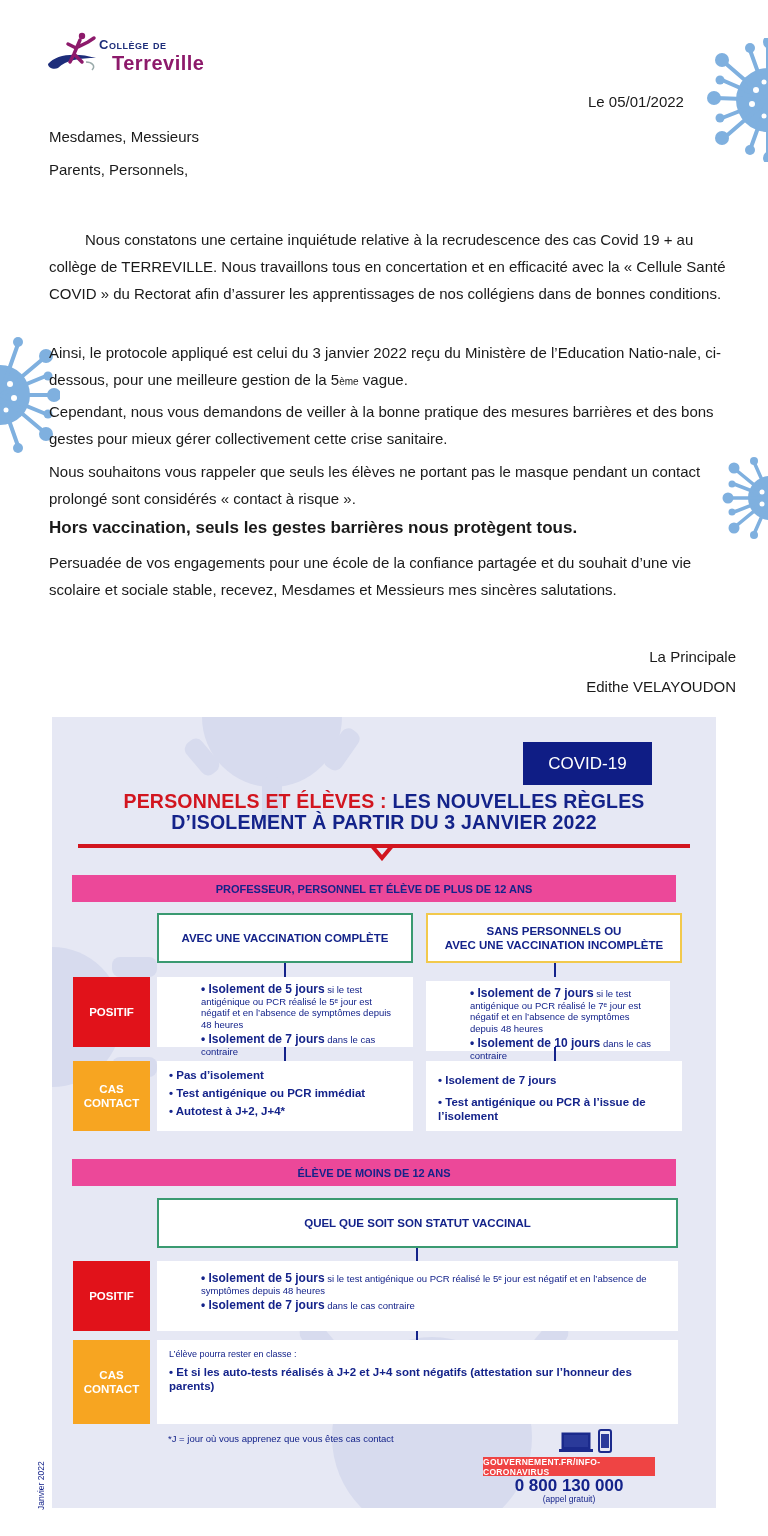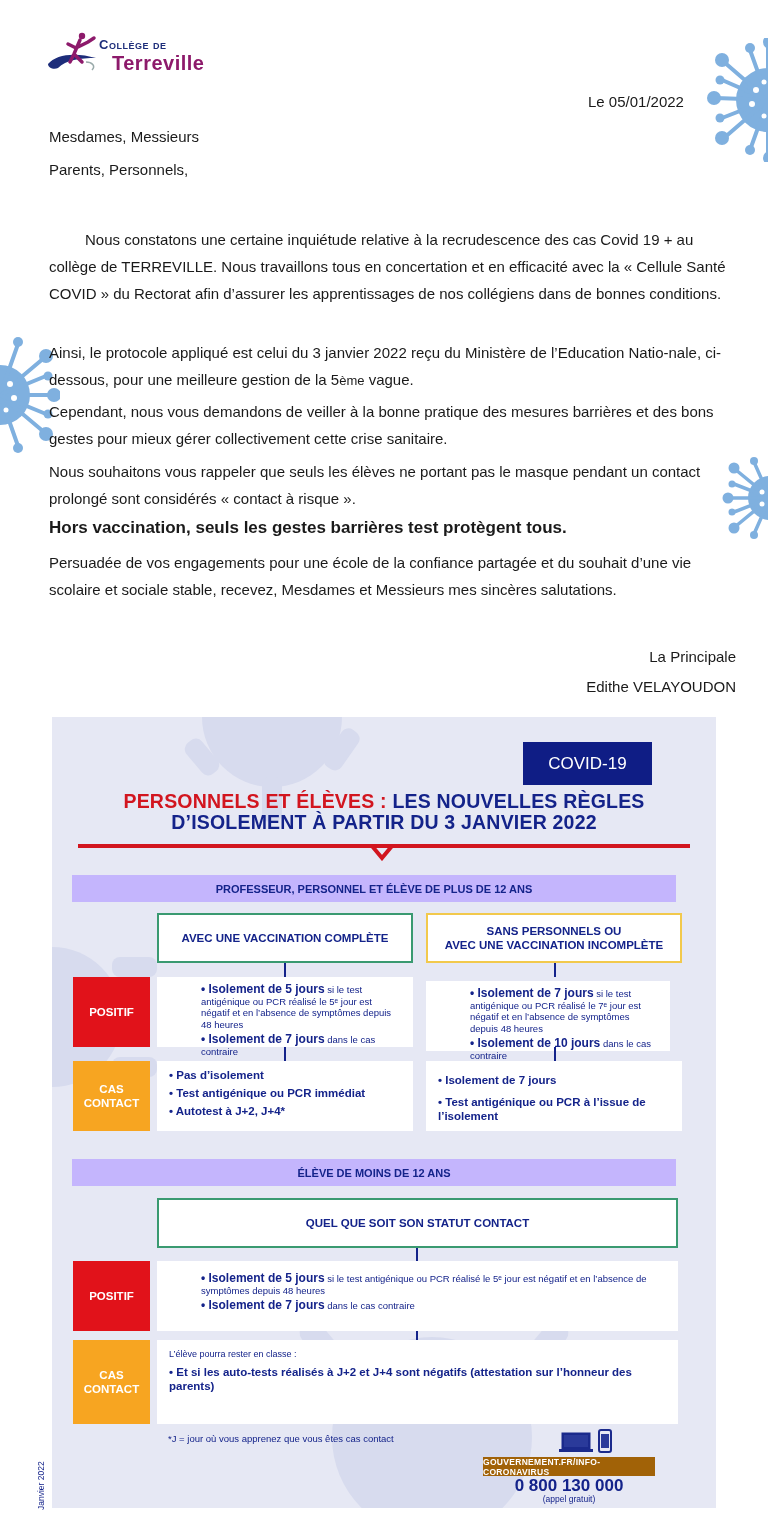--- a/index.html
+++ b/index.html
@@ -11,54 +11,54 @@
   .logo svg { position: absolute; left: 0; top: 0; }
   .logo .line1 { position: absolute; left: 53px; top: 9px; font-size: 13px; font-weight: bold; color: #1d2d7a; letter-spacing: 0.5px; font-variant: small-caps; }
   .logo .line2 { position: absolute; left: 66px; top: 24px; font-size: 20px; font-weight: bold; color: #8d1a6b; letter-spacing: 0.5px; }
 
   .virus { position: absolute; }
 
   .date { position: absolute; left: 588px; top: 93px; font-size: 15px; }
   .salute { position: absolute; left: 49px; font-size: 15px; }
   .p { position: absolute; left: 49px; width: 690px; font-size: 15px; line-height: 27px; color: #1a1a1a; }
   .p.indent { text-indent: 36px; }
-  .p sup { font-size: 13px; vertical-align: baseline; }
+  .p sup { font-size: 10px; vertical-align: baseline; }
   .bold-line { position: absolute; left: 49px; top: 518px; font-size: 17px; font-weight: bold; }
   .sign { position: absolute; right: 32px; text-align: right; font-size: 15px; }
 
   
   .info { position: absolute; left: 52px; top: 717px; width: 664px; height: 791px; background: #e6e8f4; overflow: hidden; }
   .info .bgvirus { position: absolute; fill: #d7dbee; }
   .covid-tag { position: absolute; left: 471px; top: 25px; width: 129px; height: 43px; background: #0f1d85; color: #fff; font-size: 17px; display: flex; align-items: center; justify-content: center; }
   .title { position: absolute; left: 0; top: 74px; width: 664px; text-align: center; font-weight: bold; font-size: 19.5px; line-height: 21px; color: #14238a; letter-spacing: 0.2px; }
   .title .red { color: #d2151f; }
   .redline { position: absolute; left: 26px; top: 127px; width: 612px; height: 4px; background: #d2151f; }
   .redv { position: absolute; left: 318px; top: 128px; }
 
-  .band { position: absolute; left: 20px; width: 604px; height: 27px; background: #c4b5fd; color: #14238a; font-weight: bold; font-size: 11px; display: flex; align-items: center; justify-content: center; }
+  .band { position: absolute; left: 20px; width: 604px; height: 27px; background: #ec4899; color: #14238a; font-weight: bold; font-size: 11px; display: flex; align-items: center; justify-content: center; }
 
   .head-box { position: absolute; background: #fff; color: #14238a; font-weight: bold; font-size: 11.5px; display: flex; align-items: center; justify-content: center; text-align: center; line-height: 14px; }
   .head-green { border: 2px solid #3a9a71; }
   .head-yellow { border: 2px solid #f2c94c; }
 
   .vline { position: absolute; width: 2px; background: #14238a; }
 
   .label { position: absolute; left: 21px; width: 77px; color: #fff; font-weight: bold; font-size: 11.5px; display: flex; align-items: center; justify-content: center; text-align: center; line-height: 14px; }
   .lbl-red { background: #e1121a; }
   .lbl-orange { background: #f7a521; }
 
   .cell { position: absolute; background: #fff; color: #14238a; font-size: 9.5px; line-height: 11.5px; padding: 7px 12px; }
   .cell .item { margin-bottom: 4px; margin-left: 32px; }
   .cell b { font-size: 12px; }
   .cell .big { font-size: 11.5px; font-weight: bold; line-height: 14px; margin-bottom: 4px; }
   .cell .intro { font-size: 9px; margin-bottom: 4px; }
 
   .footnote { position: absolute; left: 116px; top: 716px; font-size: 9.5px; color: #14238a; }
   .devices { position: absolute; left: 507px; top: 712px; }
-  .gov { position: absolute; left: 431px; top: 740px; width: 172px; height: 19px; background: #a16207; color: #fff; font-size: 8.5px; font-weight: bold; letter-spacing: 0.3px; display: flex; align-items: center; justify-content: center; }
+  .gov { position: absolute; left: 431px; top: 740px; width: 172px; height: 19px; background: #ef4444; color: #fff; font-size: 8.5px; font-weight: bold; letter-spacing: 0.3px; display: flex; align-items: center; justify-content: center; }
   .phone { position: absolute; left: 431px; top: 759px; width: 172px; text-align: center; color: #14238a; font-weight: bold; font-size: 17px; }
   .phone-note { position: absolute; left: 431px; top: 777px; width: 172px; text-align: center; color: #14238a; font-size: 8.5px; }
   .janvier { position: absolute; left: 36px; top: 1510px; transform-origin: left top; transform: rotate(-90deg); font-size: 8.5px; color: #14238a; white-space: nowrap; }
 </style>
 </head>
 <body>
 
 <div class="logo">
   <svg width="60" height="48" viewBox="0 0 60 48">
     <path d="M2 36 C10 26 30 24 50 30 C34 30 20 32 12 40 C8 42 2 40 2 36 Z" fill="#1d2d7a"></path>
@@ -150,21 +150,21 @@
 </svg>
 
 <div class="date">Le 05/01/2022</div>
 <div class="salute" style="top:128px">Mesdames, Messieurs</div>
 <div class="salute" style="top:161px">Parents, Personnels,</div>
 
 <p class="p indent" style="top:226px">Nous constatons une certaine inquiétude relative à la recrudescence des cas Covid 19 + au collège de TERREVILLE. Nous travaillons tous en concertation et en efficacité avec la « Cellule Santé COVID » du Rectorat afin d’assurer les apprentissages de nos collégiens dans de bonnes conditions.</p>
 <p class="p" style="top:339px"><span>Ainsi, le protocole appliqué est celui du 3 janvier 2022 reçu du Ministère de l’Education Natio-nale, ci-dessous, pour une meilleure gestion de la 5</span><sup>ème</sup><span> vague.</span></p>
 <p class="p" style="top:398px">Cependant, nous vous demandons de veiller à la bonne pratique des mesures barrières et des bons gestes pour mieux gérer collectivement cette crise sanitaire.</p>
 <p class="p" style="top:458px">Nous souhaitons vous rappeler que seuls les élèves ne portant pas le masque pendant un contact prolongé sont considérés « contact à risque ».</p>
-<div class="bold-line">Hors vaccination, seuls les gestes barrières test protègent tous.</div>
+<div class="bold-line">Hors vaccination, seuls les gestes barrières nous protègent tous.</div>
 <p class="p" style="top:549px">Persuadée de vos engagements pour une école de la confiance partagée et du souhait d’une vie scolaire et sociale stable, recevez, Mesdames et Messieurs mes sincères salutations.</p>
 
 <div class="sign" style="top:648px">La Principale</div>
 <div class="sign" style="top:678px">Edithe VELAYOUDON</div>
 
 <div class="info">
 
   <svg class="bgvirus" style="left:110px;top:-60px" width="220" height="170" viewBox="0 0 220 170">
     <circle cx="110" cy="60" r="70"></circle>
     <rect x="30" y="80" width="20" height="40" rx="8" transform="rotate(-40 40 100)"></rect>
@@ -222,21 +222,21 @@
     <div class="big">• Pas d’isolement</div>
     <div class="big">• Test antigénique ou PCR immédiat</div>
     <div class="big">• Autotest à J+2, J+4*</div>
   </div>
   <div class="cell" style="left:374px;top:344px;width:256px;height:70px;padding-top:12px">
     <div class="big" style="margin-bottom:8px">• Isolement de 7 jours</div>
     <div class="big">• Test antigénique ou PCR à l’issue de l’isolement</div>
   </div>
 
   <div class="band" style="top:442px">ÉLÈVE DE MOINS DE 12 ANS</div>
-  <div class="head-box head-green" style="left:105px;top:481px;width:521px;height:50px">QUEL QUE SOIT SON STATUT CONTACT</div>
+  <div class="head-box head-green" style="left:105px;top:481px;width:521px;height:50px">QUEL QUE SOIT SON STATUT VACCINAL</div>
   <div class="vline" style="left:364px;top:531px;height:13px"></div>
 
   <div class="label lbl-red" style="top:544px;height:70px">POSITIF</div>
   <div class="cell" style="left:105px;top:544px;width:521px;height:70px;padding-top:12px">
     <div class="item"><b>• Isolement de 5 jours</b><span> si le test antigénique ou PCR réalisé le 5ᵉ jour est négatif et en l’absence de symptômes depuis 48 heures</span></div>
     <div class="item"><b>• Isolement de 7 jours</b><span> dans le cas contraire</span></div>
   </div>
 
   <div class="vline" style="left:364px;top:614px;height:9px"></div>
 

